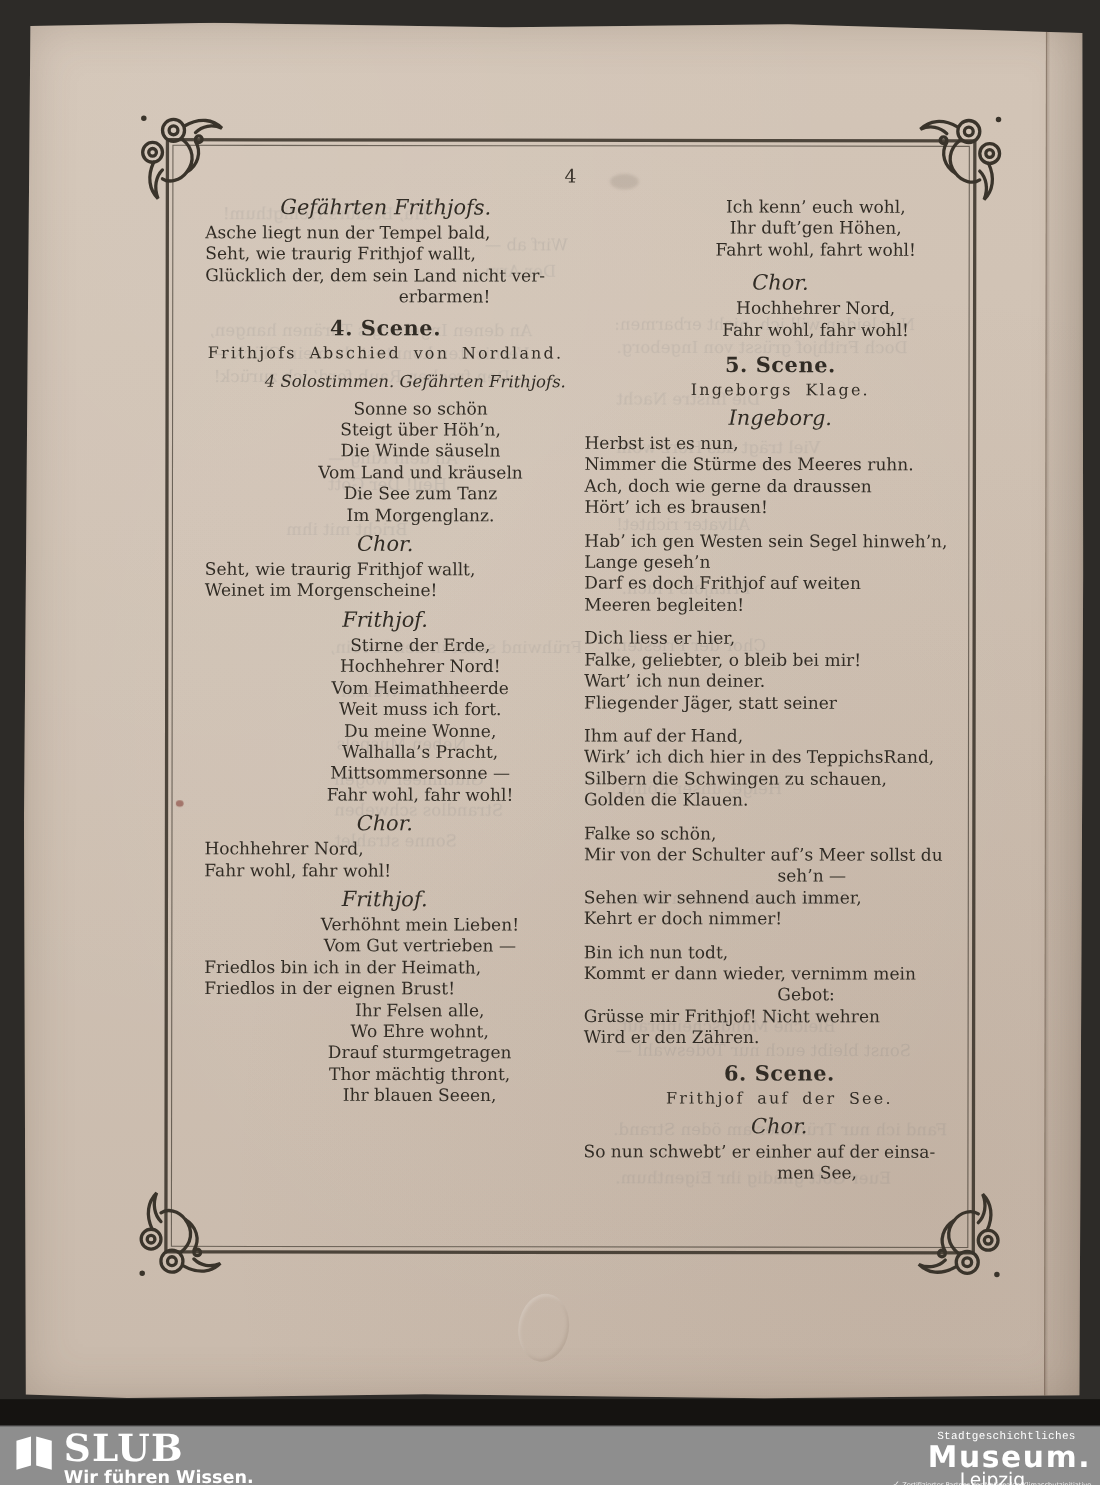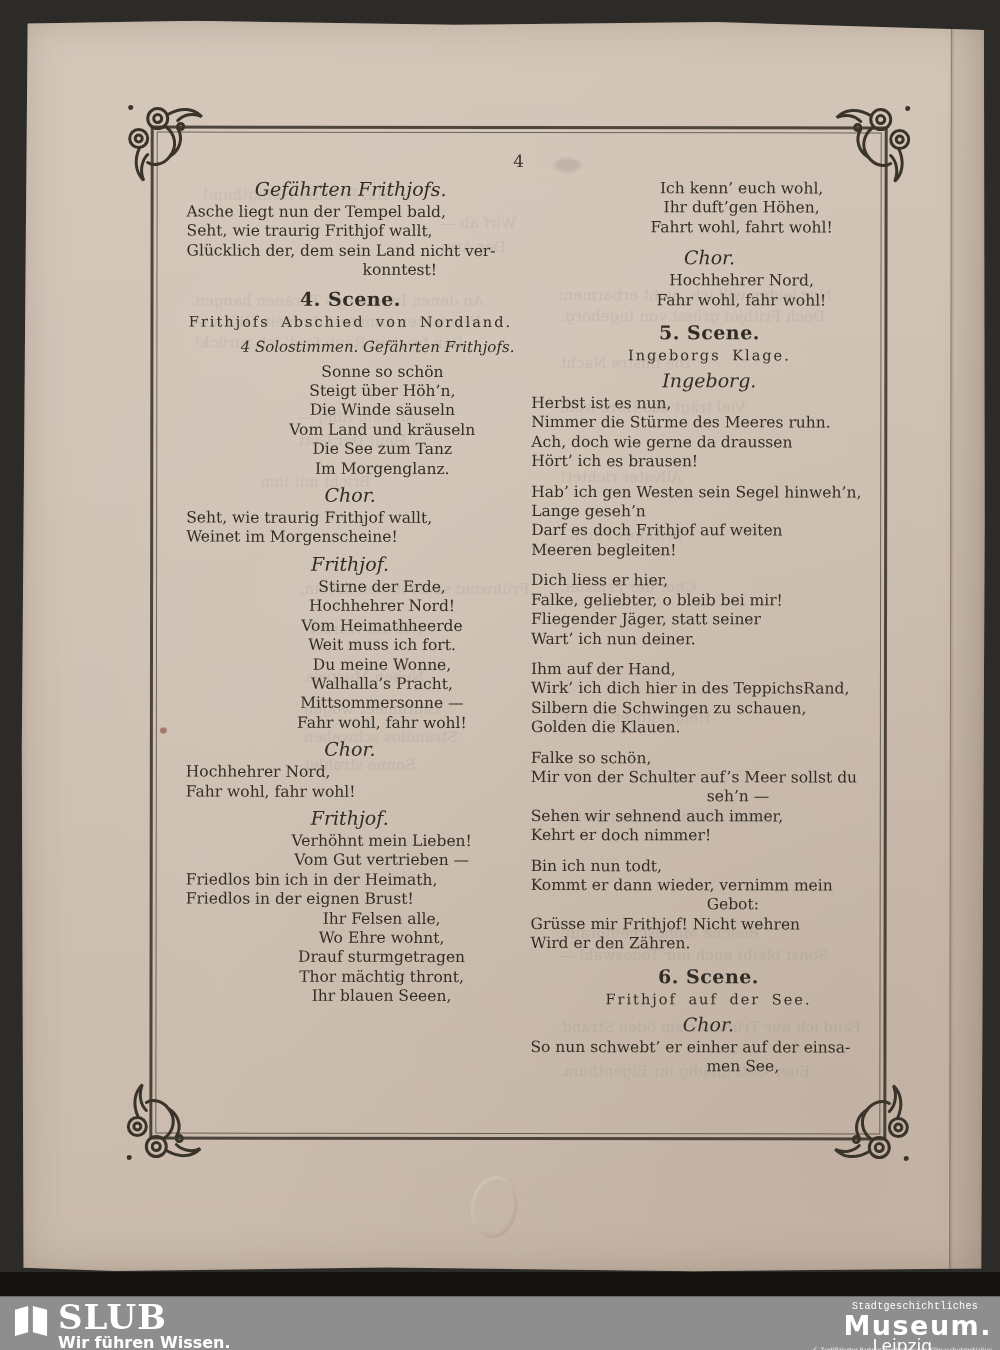--- a/index.html
+++ b/index.html
@@ -157,21 +157,21 @@
       </svg>
 
     <div class="page-number">4</div>
 
     <div class="col col-left">
         <div class="blk speaker">Gefährten Frithjofs.</div>
         <div class="blk verse">
           <div class="line">Asche liegt nun der Tempel bald,</div>
           <div class="line">Seht, wie traurig Frithjof wallt,</div>
           <div class="line">Glücklich der, dem sein Land nicht ver-</div>
-          <div class="line hang">konntest!</div>
+          <div class="line hang">erbarmen!</div>
         </div>
         <div class="blk heading">4. Scene.</div>
         <div class="blk subheading">Frithjofs Abschied von Nordland.</div>
         <div class="blk direction">4 Solostimmen. Gefährten Frithjofs.</div>
         <div class="blk verse">
           <div class="line in">Sonne so schön</div>
           <div class="line in">Steigt über Höh’n,</div>
           <div class="line in">Die Winde säuseln</div>
           <div class="line in">Vom Land und kräuseln</div>
           <div class="line in">Die See zum Tanz</div>
@@ -233,22 +233,22 @@
         </div>
         <div class="blk verse">
           <div class="line">Hab’ ich gen Westen sein Segel hinweh’n,</div>
           <div class="line">Lange geseh’n</div>
           <div class="line">Darf es doch Frithjof auf weiten</div>
           <div class="line">Meeren begleiten!</div>
         </div>
         <div class="blk verse">
           <div class="line">Dich liess er hier,</div>
           <div class="line">Falke, geliebter, o bleib bei mir!</div>
+          <div class="line">Wart’ ich nun deiner.</div>
           <div class="line">Fliegender Jäger, statt seiner</div>
-          <div class="line">Wart’ ich nun deiner.</div>
         </div>
         <div class="blk verse">
           <div class="line">Ihm auf der Hand,</div>
           <div class="line">Wirk’ ich dich hier in des TeppichsRand,</div>
           <div class="line">Silbern die Schwingen zu schauen,</div>
           <div class="line">Golden die Klauen.</div>
         </div>
         <div class="blk verse">
           <div class="line">Falke so schön,</div>
           <div class="line">Mir von der Schulter auf’s Meer sollst du</div>

